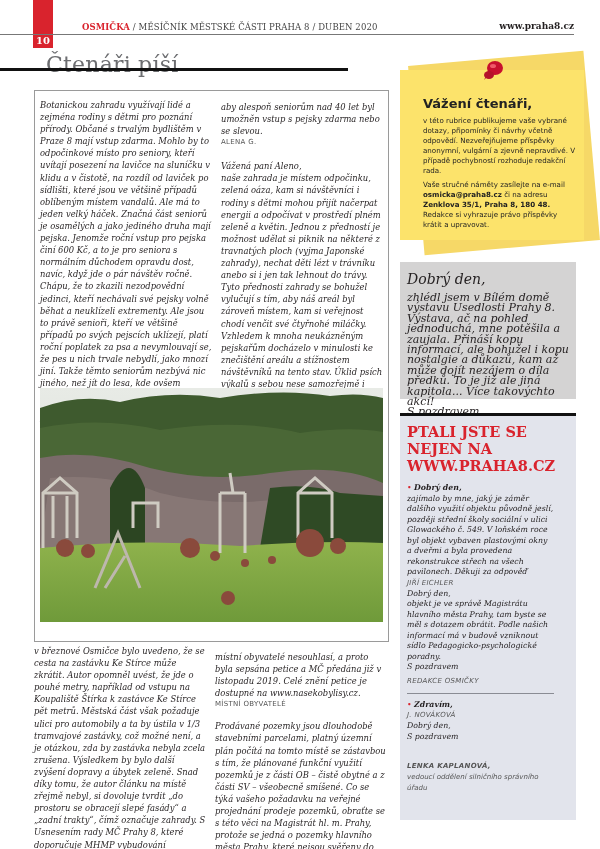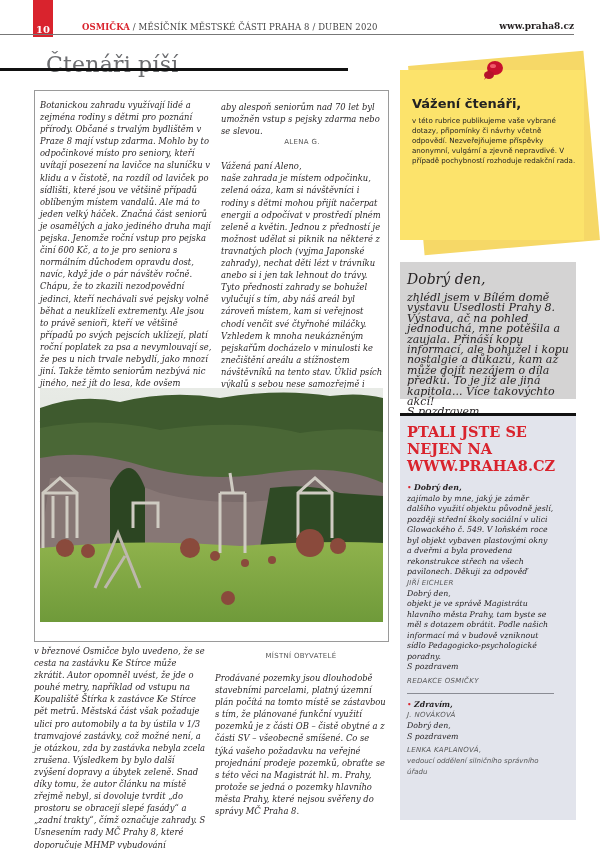--- a/index.html
+++ b/index.html
@@ -1,47 +1,47 @@
 <!DOCTYPE html>
 <html><head>
 <meta charset="utf-8">
 <style>
   html, body { margin:0; padding:0; background:#ffffff; }
   body { width:600px; height:849px; position:relative; overflow:hidden;
          font-family:"DejaVu Serif", serif; color:#231f20; }
 
   
-  .page-num { position:absolute; left:33px; top:0; width:20px; height:37px; background:#d9232d; }
+  .page-num { position:absolute; left:33px; top:0; width:20px; height:48px; background:#d9232d; }
   .page-num span { position:absolute; left:0; right:0; bottom:2px; text-align:center; color:#fff;
                    font:bold 10px "DejaVu Serif", serif; }
   .running-head { position:absolute; left:58px; top:22px; font-size:8.5px; color:#444; letter-spacing:0.1px; white-space:nowrap;padding-left:24px; }
   .running-head .brand { color:#d9232d; font-weight:bold; }
   .site-url { position:absolute; right:26px; top:21px; font:bold 9px "DejaVu Serif", serif; color:#231f20; }
   .head-rule { position:absolute; left:0; right:26px; top:34px; height:1px; background:#777; }
   .section-title { position:absolute; left:30px; top:36px; font-size:22px; color:#6d6e71; font-family:"DejaVu Serif", serif; font-weight:normal; letter-spacing:0.2px; }
   .title-rule { position:absolute; left:0; top:68px; width:348px; height:3px; background:#111; }
 
   
   .main-box { position:absolute; left:34px; top:90px; width:353px; height:550px; border:1px solid #9a9a9a; }
   .letter { position:absolute; font-style:italic; font-size:8.4px; line-height:12.1px; color:#231f20; }
   .letter h2 { margin:0 0 6px 0; font-style:italic; font-weight:normal; font-size:15.5px; line-height:18px; }
   .letter p { margin:0; }
-  .sig { text-align:center; font-style:normal; font-family:"DejaVu Sans", sans-serif; font-size:7px; color:#555; letter-spacing:0.3px; line-height:11px; }
+  .sig { text-align:left; font-style:normal; font-family:"DejaVu Sans", sans-serif; font-size:7px; color:#555; letter-spacing:0.3px; line-height:11px; }
   .col-a { left:5px; top:8px; width:172px; }
   .col-b { left:186px; top:10px; width:162px; }
 
   .photo { position:absolute; left:5px; top:297px; width:343px; height:234px; overflow:hidden; }
 
   
   .col-c { left:34px; top:645px; width:172px; }
   .col-d { left:215px; top:651px; width:172px; }
 
   
   .sticky-back { position:absolute; left:416px; top:58px; width:176px; height:190px; background:#f6d867; transform:rotate(-5deg); }
-  .sticky { position:absolute; left:400px; top:70px; width:184px; height:170px; background:#fce36b; padding:26px 8px 0 12px; box-sizing:border-box;
+  .sticky { position:absolute; left:400px; top:70px; width:184px; height:170px; background:#fce36b; padding:26px 8px 0 23px; box-sizing:border-box;
             font-family:"DejaVu Sans", sans-serif; font-size:7.1px; line-height:10px; color:#222; }
   .sticky h3 { margin:0 0 5px 0; font-size:13px; font-weight:bold; line-height:15px; font-family:"DejaVu Sans", sans-serif; }
   .sticky p { margin:0 0 4px 0; }
   .pin { position:absolute; left:480px; top:58px; width:26px; height:26px; }
 
   
   .gray-box { position:absolute; left:400px; top:262px; width:176px; height:137px; background:#d4d3d3; padding:8px 7px 0 7px; box-sizing:border-box; }
   .gray-box h2 { margin:0 0 5px 0; font-style:italic; font-weight:normal; font-size:14px; line-height:18px; }
   .gray-box .body { font-style:italic; font-size:11px; line-height:10.4px; }
 
@@ -66,21 +66,21 @@
 <div class="site-url">www.praha8.cz</div>
 <div class="head-rule"></div>
 <h1 class="section-title" style="margin:16px;">Čtenáři píší</h1>
 <div class="title-rule"></div>
 
 <div class="main-box">
   <div class="letter col-a">
     <p>Botanickou zahradu využívají lidé a zejména rodiny s dětmi pro poznání přírody. Občané s trvalým bydlištěm v Praze 8 mají vstup zdarma. Mohlo by to odpočinkové místo pro seniory, kteří uvítají posezení na lavičce na sluníčku v klidu a v čistotě, na rozdíl od laviček po sídlišti, které jsou ve většině případů oblíbeným místem vandalů. Ale má to jeden velký háček. Značná část seniorů je osamělých a jako jediného druha mají pejska. Jenomže roční vstup pro pejska činí 600 Kč, a to je pro seniora s normálním důchodem opravdu dost, navíc, když jde o pár návštěv ročně. Chápu, že to zkazili nezodpovědní jedinci, kteří nechávali své pejsky volně běhat a neuklízeli extrementy. Ale jsou to právě senioři, kteří ve většině případů po svých pejscích uklízejí, platí roční poplatek za psa a nevymlouvají se, že pes u nich trvale nebydlí, jako mnozí jiní. Takže těmto seniorům nezbývá nic jiného, než jít do lesa, kde ovšem sluníčko ani lavičky nejsou, anebo udělat jen krátkou procházku po sídlišti. Ráda bych se zeptala, zda by nebylo možné,</p>
   </div>
   <div class="letter col-b">
-    <p>aby alespoň seniorům nad 70 let byl umožněn vstup s pejsky zdarma nebo se slevou.</p>
+    <p>aby alespoň seniorům nad 40 let byl umožněn vstup s pejsky zdarma nebo se slevou.</p>
     <div class="sig">ALENA G.</div>
     <div style="height:12px"></div>
     <p>Vážená paní Aleno,</p>
     <p>naše zahrada je místem odpočinku, zelená oáza, kam si návštěvníci i rodiny s dětmi mohou přijít načerpat energii a odpočívat v prostředí plném zeleně a květin. Jednou z předností je možnost udělat si piknik na některé z travnatých ploch (vyjma Japonské zahrady), nechat děti lézt v trávníku anebo si i jen tak lehnout do trávy. Tyto přednosti zahrady se bohužel vylučují s tím, aby náš areál byl zároveň místem, kam si veřejnost chodí venčit své čtyřnohé miláčky. Vzhledem k mnoha neukázněným pejskařům docházelo v minulosti ke znečištění areálu a stížnostem návštěvníků na tento stav. Úklid psích výkalů s sebou nese samozřejmě i zvýšené finanční náklady. Proto jsme přikročili k zavedení vstupného pro pejsky v této výši. Tato regulace se nám osvědčila, a o změně výše vstupného pro psy v současnosti neuvažujeme.</p>
     <div class="sig">KLÁRA HRDÁ,</div>
     <div class="sig" style="letter-spacing:0;">tisková mluvčí Botanické zahrady</div>
   </div>
 
   <div class="photo">
     <svg width="343" height="234" viewBox="0 0 343 234" preserveAspectRatio="none">
@@ -127,30 +127,32 @@
         <circle cx="205" cy="175" r="4"></circle>
       </g>
     </svg>
   </div>
 </div>
 
 <div class="letter col-c">
   <p>v březnové Osmičce bylo uvedeno, že se cesta na zastávku Ke Stírce může zkrátit. Autor opomněl uvést, že jde o pouhé metry, například od vstupu na Koupaliště Štírka k zastávce Ke Stírce pět metrů. Městská část však požaduje ulici pro automobily a ta by ústila v 1/3 tramvajové zastávky, což možné není, a je otázkou, zda by zastávka nebyla zcela zrušena. Výsledkem by bylo další zvýšení dopravy a úbytek zeleně. Snad díky tomu, že autor článku na místě zřejmě nebyl, si dovoluje tvrdit „do prostoru se obracejí slepé fasády“ a „zadní trakty“, čímž označuje zahrady. S Usnesením rady MČ Prahy 8, které doporučuje MHMP vybudování komunikace,</p>
 </div>
 <div class="letter col-d">
+  <p>místní obyvatelé nesouhlasí, a proto byla sepsána petice a MČ předána již v listopadu 2019. Celé znění petice je dostupné na www.nasekobylisy.cz.</p>
   <div class="sig">MÍSTNÍ OBYVATELÉ</div>
   <div style="height:10px"></div>
   <p>Prodávané pozemky jsou dlouhodobě stavebními parcelami, platný územní plán počítá na tomto místě se zástavbou s tím, že plánované funkční využití pozemků je z části OB – čistě obytné a z části SV – všeobecně smíšené. Co se týká vašeho požadavku na veřejné projednání prodeje pozemků, obraťte se s této věci na Magistrát hl. m. Prahy, protože se jedná o pozemky hlavního města Prahy, které nejsou svěřeny do správy MČ Praha 8.</p>
 
 </div>
 
 <div class="sticky-back"></div>
 <div class="sticky">
   <h3>Vážení čtenáři,</h3>
   <p>v této rubrice publikujeme vaše vybrané dotazy, připomínky či návrhy včetně odpovědí. Nezveřejňujeme příspěvky anonymní, vulgární a zjevně nepravdivé. V případě pochybností rozhoduje redakční rada.</p>
+  <p><span>Vaše stručné náměty zasílejte na e-mail </span><b>osmicka@praha8.cz</b><span> či na adresu </span><b>Zenklova 35/1, Praha 8, 180 48.</b><span> Redakce si vyhrazuje právo příspěvky krátit a upravovat.</span></p>
 </div>
 <svg class="pin" viewBox="0 0 26 26">
   <ellipse cx="15" cy="10" rx="8" ry="7" fill="#c8102e"></ellipse>
   <ellipse cx="13" cy="8" rx="3" ry="2" fill="#f05a6a"></ellipse>
   <path d="M9 12 L4 22 L11 15 Z" fill="#a50d25"></path>
   <ellipse cx="9" cy="17" rx="5" ry="4" fill="#b5122b"></ellipse>
 </svg>
 
 <div class="gray-box">
   <h2>Dobrý den,</h2>
@@ -173,16 +175,16 @@
     <div class="sig2" style="margin-top:3px;">REDAKCE OSMIČKY</div>
   </div>
 
   <div class="divider"></div>
 
   <div class="qa">
     <p><span class="bullet">• </span><span class="q-head">Zdravím,</span></p>
     <div class="sig2">J. NOVÁKOVÁ</div>
     <p>Dobrý den,</p>
     <p>S pozdravem</p>
-    <div class="sig2" style="margin-top:3px;">LENKA KAPLANOVÁ,</div>
+    <div class="sig2" style="margin-top:19px;font-weight:bold;">LENKA KAPLANOVÁ,</div>
     <div class="sig2" style="letter-spacing:0;">vedoucí oddělení silničního správního úřadu</div>
   </div>
 </div>
 
 </body></html>

